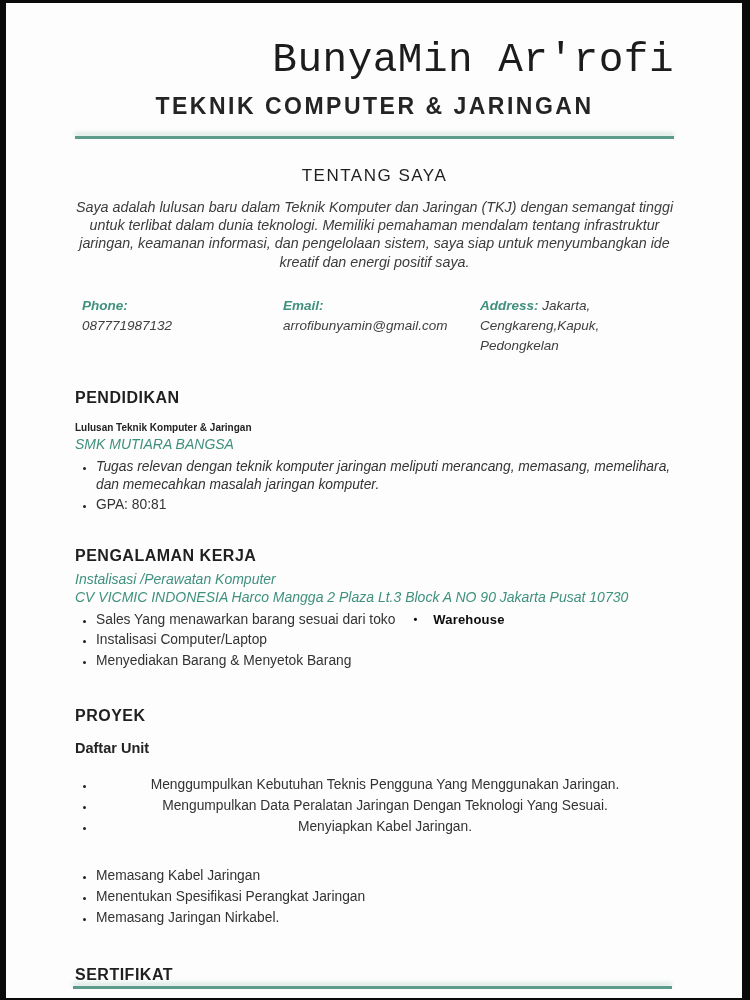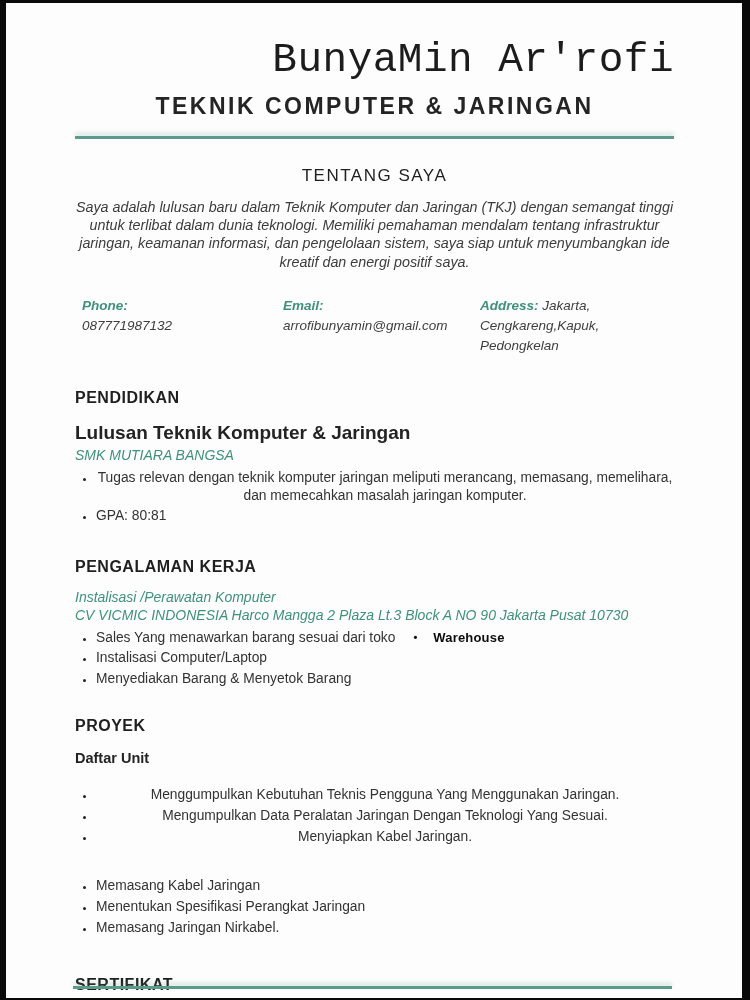--- a/index.html
+++ b/index.html
@@ -52,32 +52,32 @@
   .contact .label{color:#3f917d;font-weight:bold;}
   .contact .value{color:#3e3e3e;}
   .addr{color:#3e3e3e;}
 
   
   .sec-heading{
     font-size:16px;font-weight:bold;color:#1f1f1f;letter-spacing:.5px;
   }
   .sec-pendidikan{margin-top:33px;}
   .sec-pengalaman{margin-top:34px;}
-  .sec-proyek{margin-top:30px;}
+  .sec-proyek{margin-top:38px;}
   .sec-sertifikat{margin-top:40px;}
 
-  .degree{margin-top:15px;font-size:19px;font-weight:bold;color:#232323;}
+  .degree{margin-top:15px;font-size:10px;font-weight:bold;color:#232323;}
   .teal-italic{font-style:italic;color:#3f917d;font-size:14px;}
   .school{margin-top:3px;}
-  .role{margin-top:13px;}
+  .role{margin-top:6px;}
   .company{margin-top:2px;}
 
   ul{margin:6px 0 0;padding-left:21px;}
   li{font-size:13.8px;color:#333;margin-bottom:3px;line-height:1.25;}
-  li.italic{text-align:center;}
+  li.italic{font-style:italic;}
   li::marker{font-size:11px;color:#222;}
 
   .subheading{margin-top:15px;font-size:14.5px;font-weight:bold;color:#232323;}
   .group1{margin-top:20px;text-align:center;}
   .group2{margin-top:31px;}
   .group1 li,.group2 li{margin-bottom:4px;}
 
   .annotation{
     display:inline-block;margin-left:16px;
     font-size:13px;font-weight:bold;color:#0c0c0c;letter-spacing:.2px;

